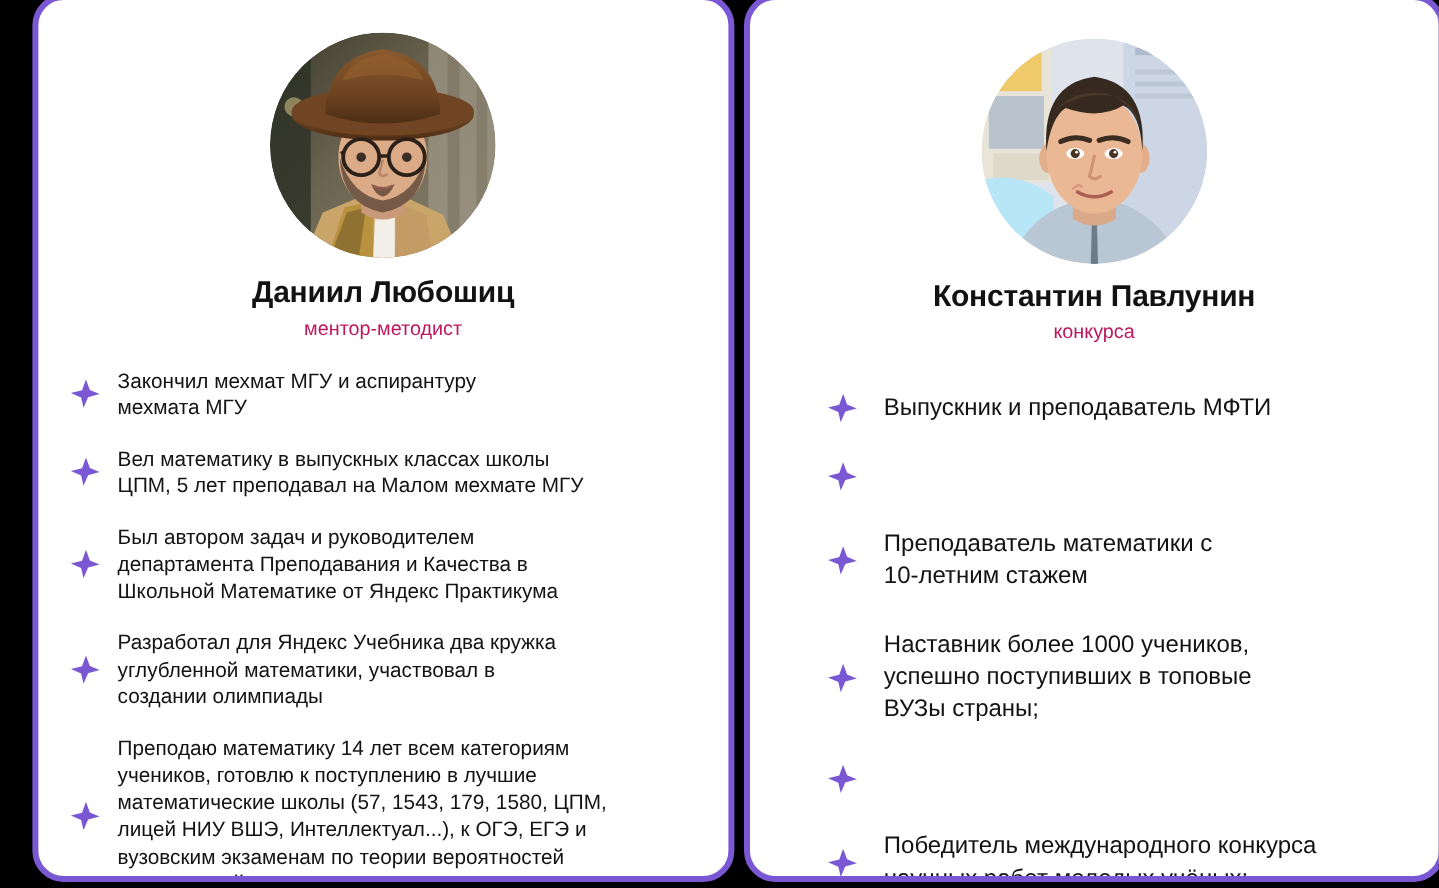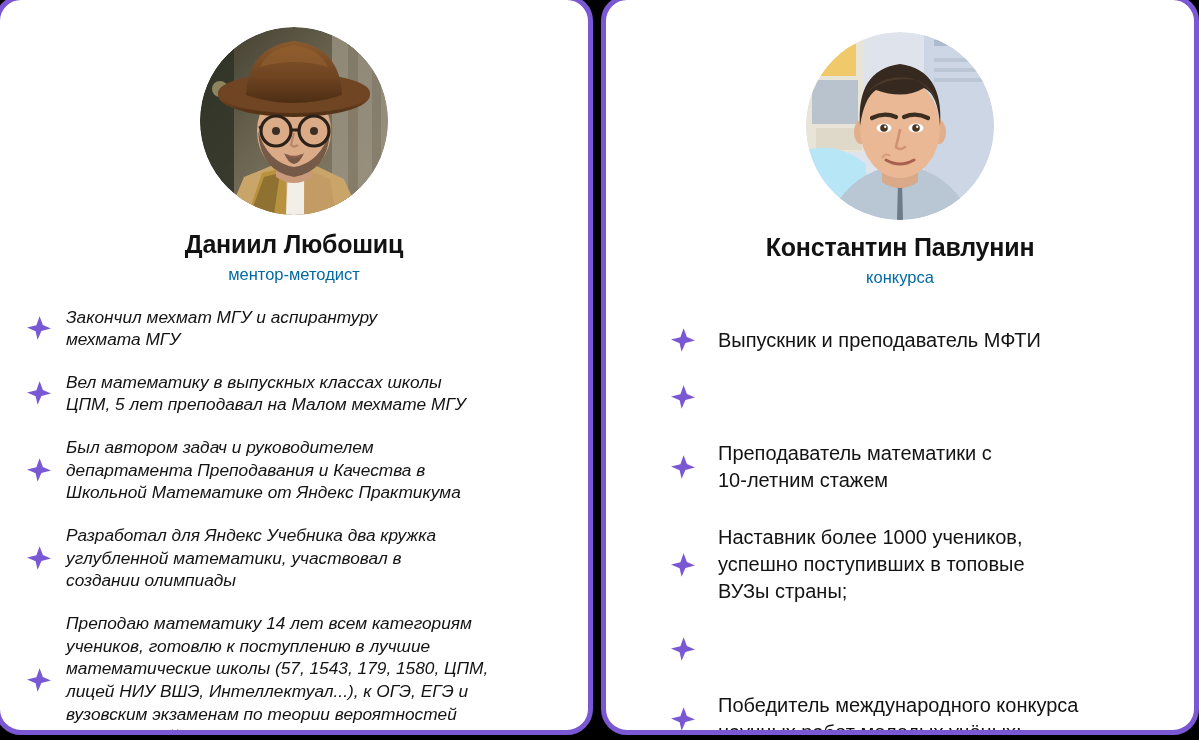--- a/index.html
+++ b/index.html
@@ -15,20 +15,21 @@
   }
 
   .board {
     position: relative;
     width: 1199px;
     height: 740px;
     background: #000000;
     display: flex;
     align-items: stretch;
     box-sizing: border-box;
+    padding-left: 32px;
   }
 
   .card {
     position: relative;
     background: #ffffff;
     border: 5px solid #7a58d3;
     border-radius: 26px;
     box-sizing: border-box;
     overflow: hidden;
     display: flex;
@@ -74,21 +75,21 @@
     letter-spacing: -0.2px;
     margin-top: 16px;
     text-align: center;
     line-height: 1.1;
   }
   .card-right .person-name { margin-top: 14px; }
 
   .person-role {
     font-size: 16.5px;
     font-weight: normal;
-    color: #0369a1;
+    color: #be185d;
     margin-top: 6px;
     text-align: center;
   }
 
   .bullets {
     list-style: none;
     margin: 0;
     padding: 0;
     width: 100%;
     box-sizing: border-box;
@@ -104,21 +105,21 @@
     padding-left: 64px;
     padding-right: 40px;
   }
 
   .bullet {
     display: flex;
     align-items: center;
     box-sizing: border-box;
   }
 
-  .card-left .bullet { margin-bottom: 20px; font-style: italic; }
+  .card-left .bullet { margin-bottom: 20px; }
   .card-left .bullet:last-child { margin-bottom: 0; }
   .card-right .bullet { margin-bottom: 30px; }
   .card-right .bullet:last-child { margin-bottom: 0; }
 
   .star-icon {
     flex: 0 0 auto;
     width: 26px;
     height: 26px;
     margin-right: 14px;
     display: block;

